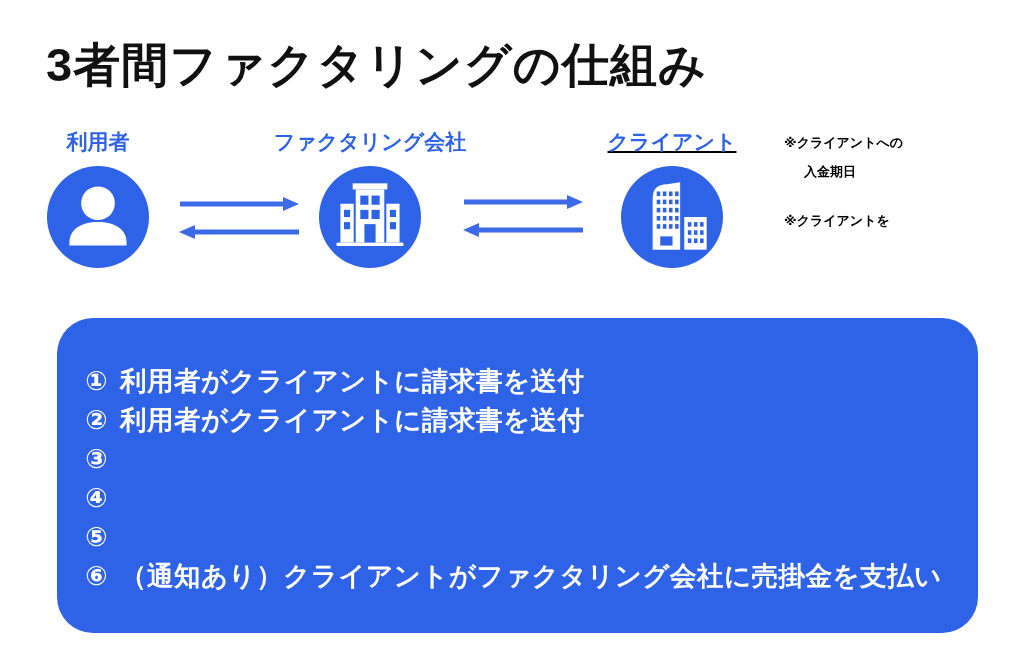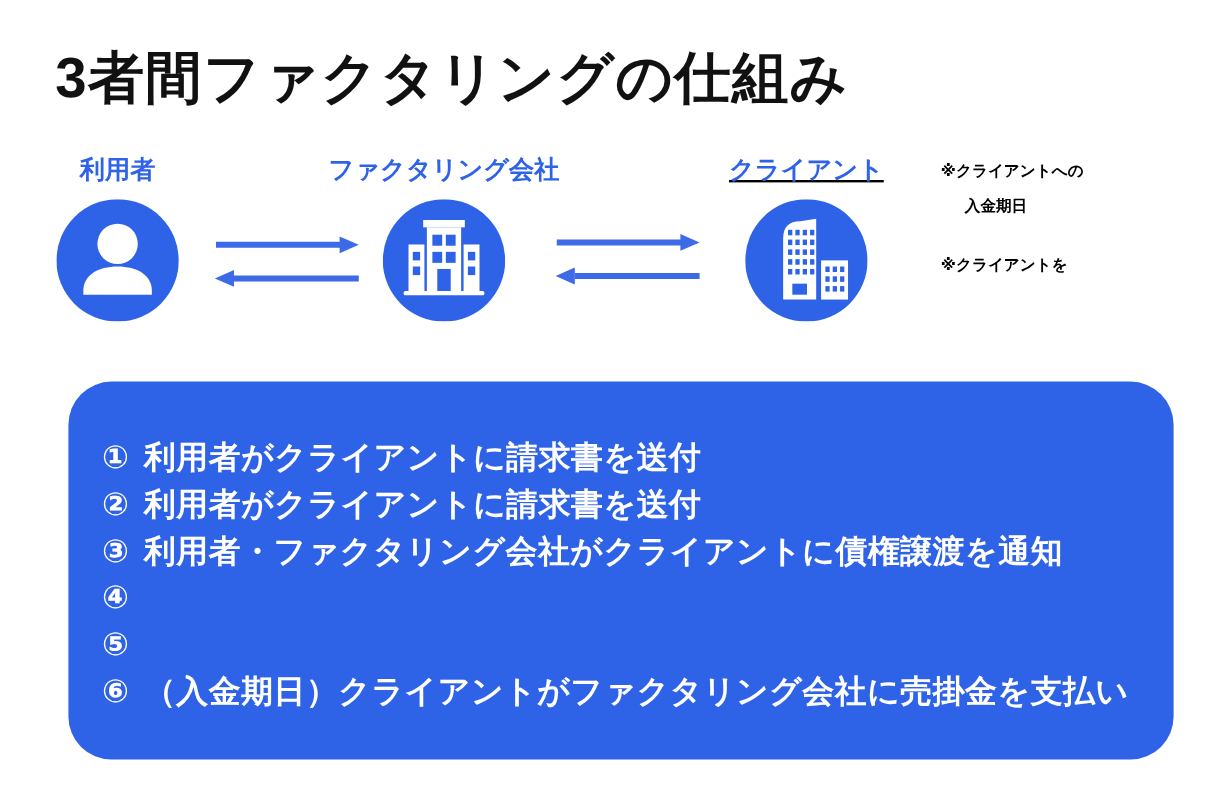--- a/index.html
+++ b/index.html
@@ -156,25 +156,24 @@
   <div class="step-item">
     <span class="step-number">①</span>
     <span class="step-text">利用者がクライアントに請求書を送付</span>
   </div>
   <div class="step-item">
     <span class="step-number">②</span>
     <span class="step-text">利用者がクライアントに請求書を送付</span>
   </div>
   <div class="step-item">
     <span class="step-number">③</span>
-    <span class="step-text">利用者・ファクタリング会社がクライアントに債権譲渡を通知</span>
   </div>
   <div class="step-item">
     <span class="step-number">④</span>
   </div>
   <div class="step-item">
     <span class="step-number">⑤</span>
   </div>
   <div class="step-item">
     <span class="step-number">⑥</span>
-    <span class="step-text">（入金期日）クライアントがファクタリング会社に売掛金を支払い</span>
+    <span class="step-text">（通知あり）クライアントがファクタリング会社に売掛金を支払い</span>
   </div>
 </div>
 
 </body></html>

